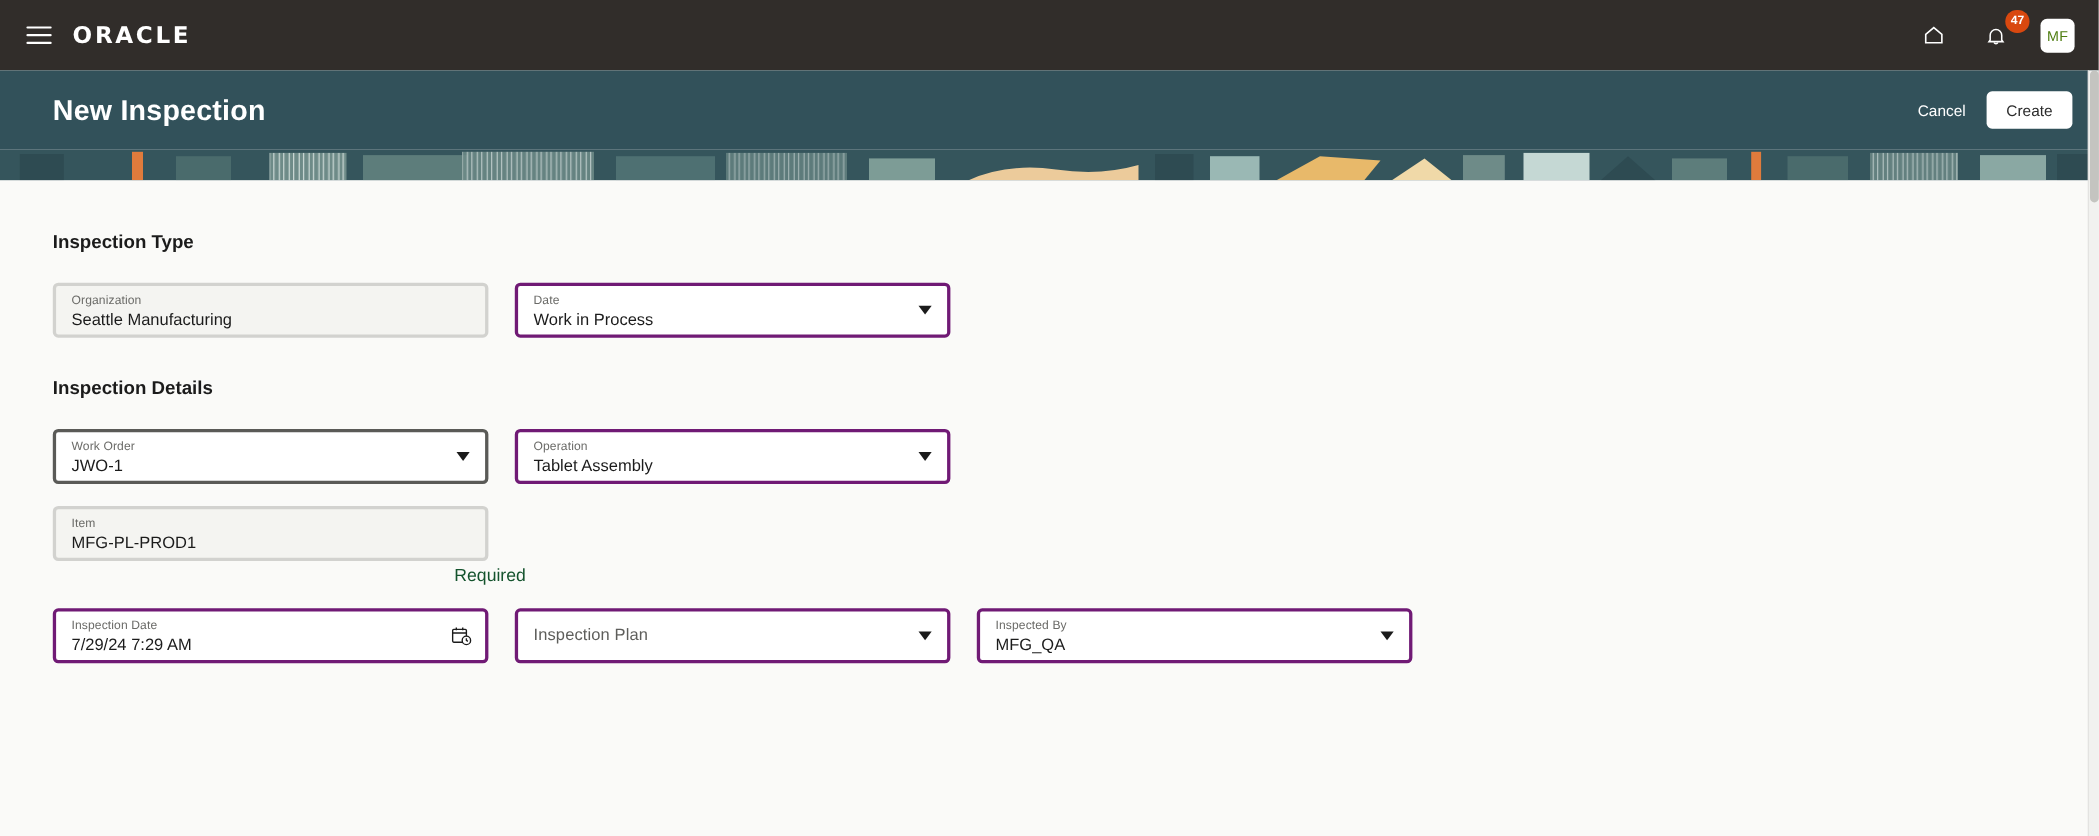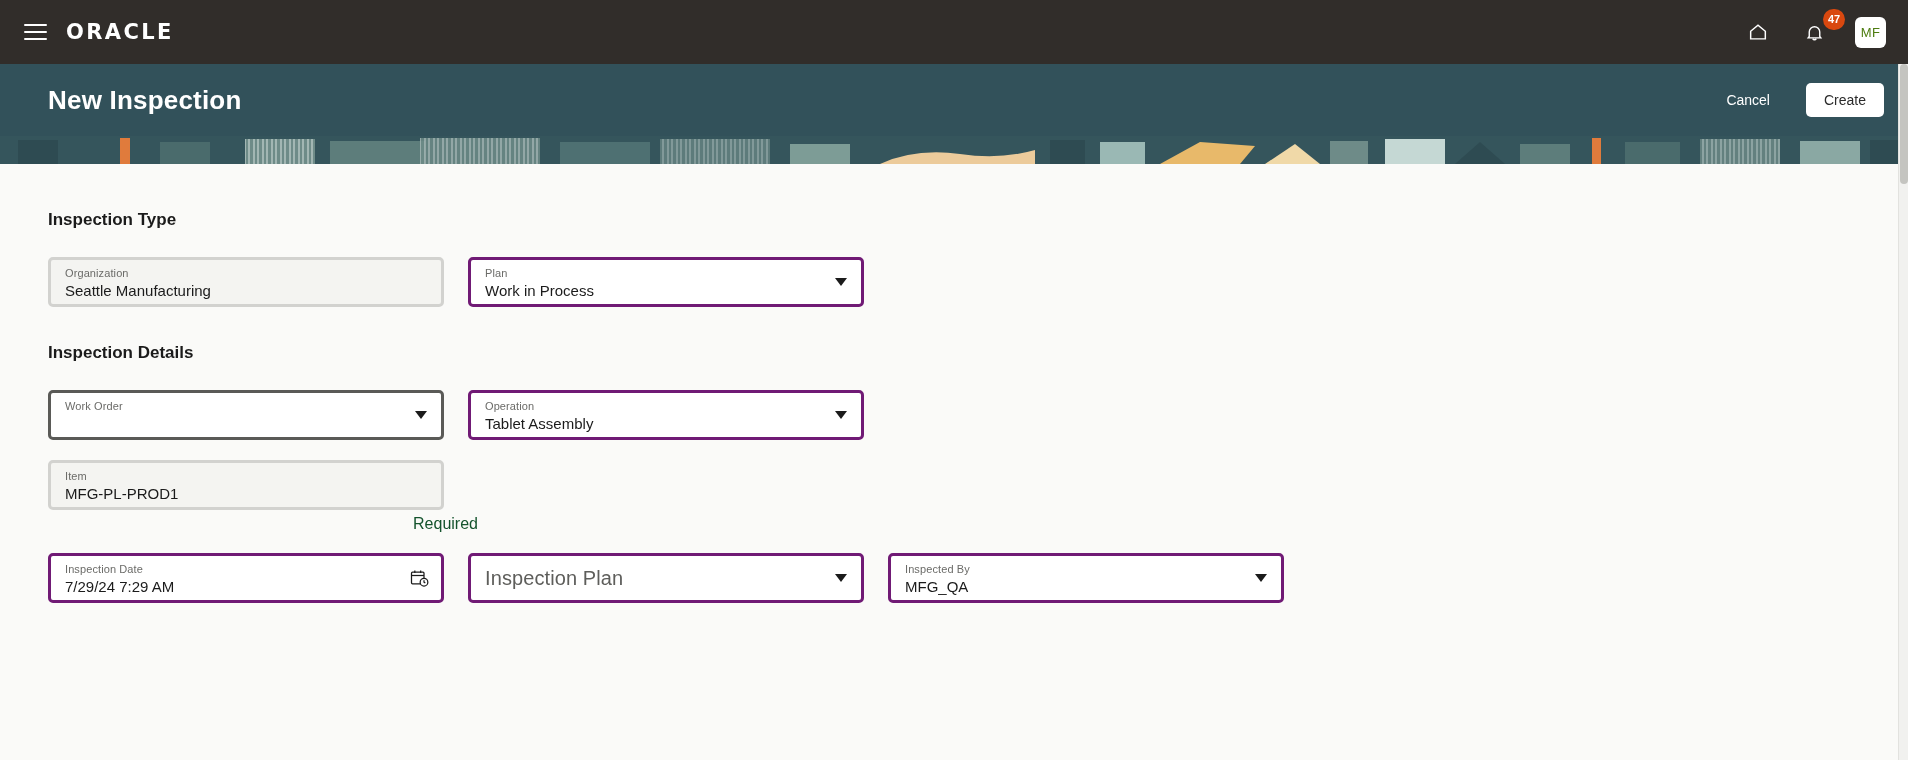--- a/index.html
+++ b/index.html
@@ -93,21 +93,21 @@
   .page-title {
     color: #ffffff;
     font-size: 26px;
     font-weight: 700;
     letter-spacing: .2px;
   }
   .header-actions {
     margin-left: auto;
     display: flex;
     align-items: center;
-    gap: 18px;
+    gap: 1px;
   }
   .btn {
     height: 34px;
     min-width: 78px;
     border-radius: 5px;
     font-size: 14px;
     border: none;
     cursor: pointer;
     padding: 0 18px;
     font-family: "Liberation Sans", sans-serif;
@@ -179,21 +179,21 @@
     font-size: 15px;
     color: #1b1b1b;
     line-height: 21px;
     white-space: nowrap;
     overflow: hidden;
     text-overflow: ellipsis;
     padding-right: 28px;
   }
   .field.placeholder-only { padding-top: 0; display: flex; align-items: center; }
   .field.placeholder-only .field-label {
-    font-size: 20px;
+    font-size: 15px;
     color: #5e5e5b;
     line-height: 48px;
   }
   .caret {
     position: absolute;
     right: 14px;
     top: 50%;
     transform: translateY(-50%);
     width: 0; height: 0;
     border-left: 6px solid transparent;
@@ -314,34 +314,35 @@
   <div class="section">
     <div class="section-title">Inspection Type</div>
     <div class="field-row">
 
       <div class="field readonly">
         <span class="field-label">Organization</span>
         <span class="field-value">Seattle Manufacturing</span>
       </div>
 
       <div class="field">
-        <span class="field-label">Plan</span>
+        <span class="field-label">Date</span>
         <span class="field-value">Work in Process</span>
         <span class="caret"></span>
       </div>
 
     </div>
   </div>
 
   <div class="section">
     <div class="section-title">Inspection Details</div>
 
     <div class="field-row">
       <div class="field focused">
         <span class="field-label">Work Order</span>
+        <span class="field-value">JWO-1</span>
         <span class="caret"></span>
       </div>
 
       <div class="field">
         <span class="field-label">Operation</span>
         <span class="field-value">Tablet Assembly</span>
         <span class="caret"></span>
       </div>
     </div>
 

